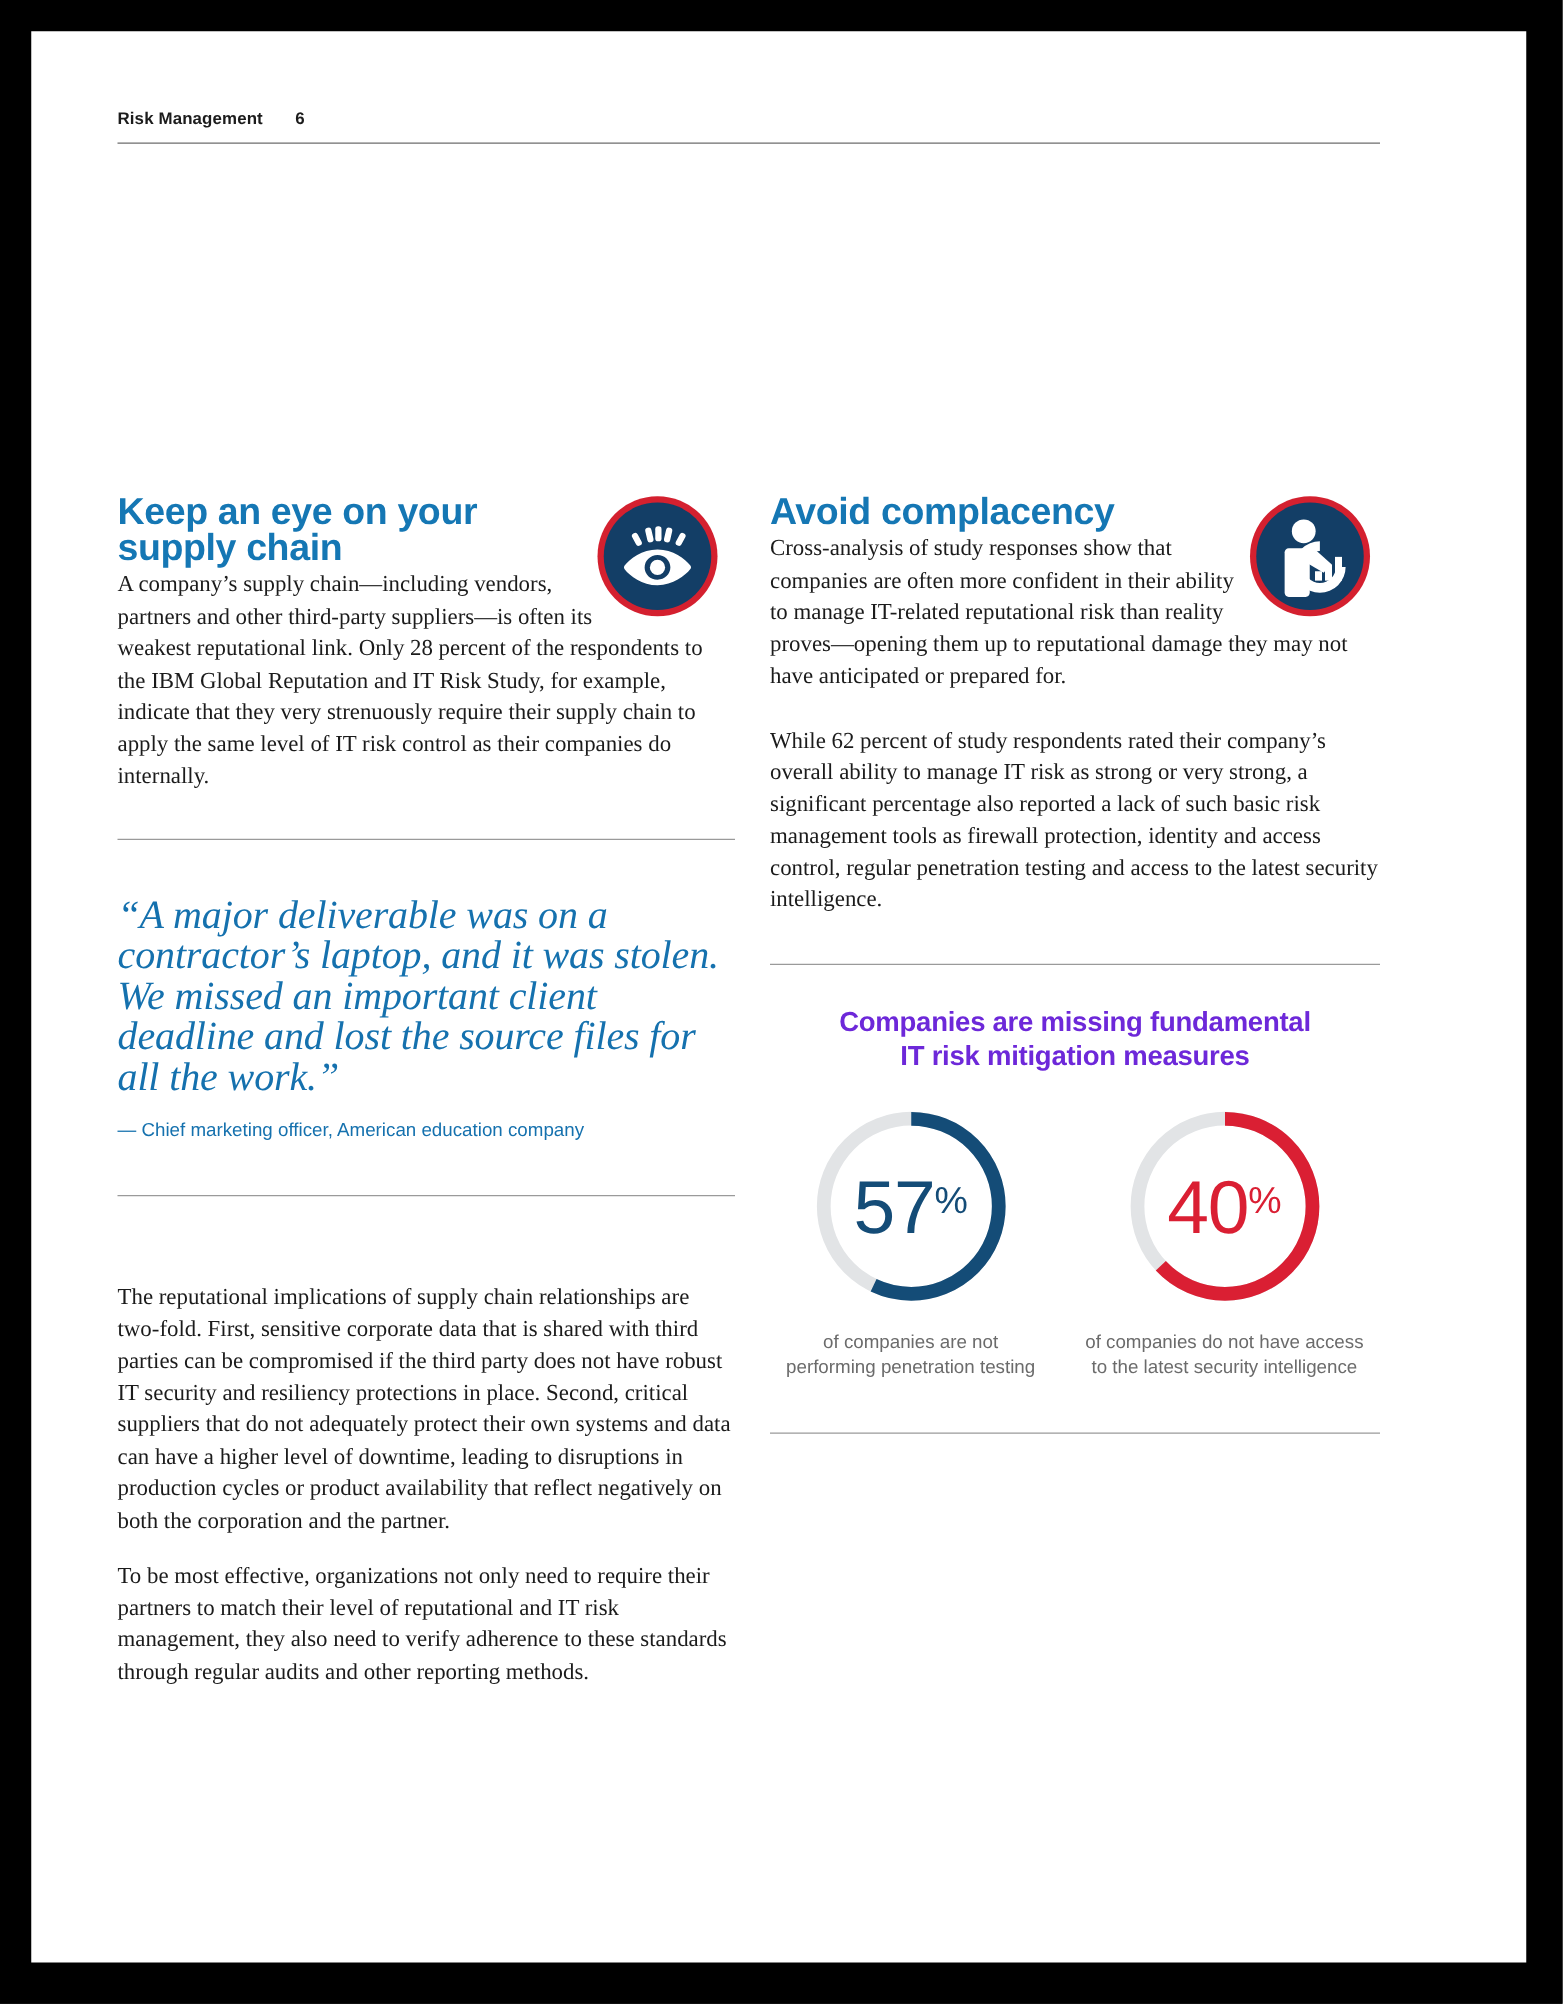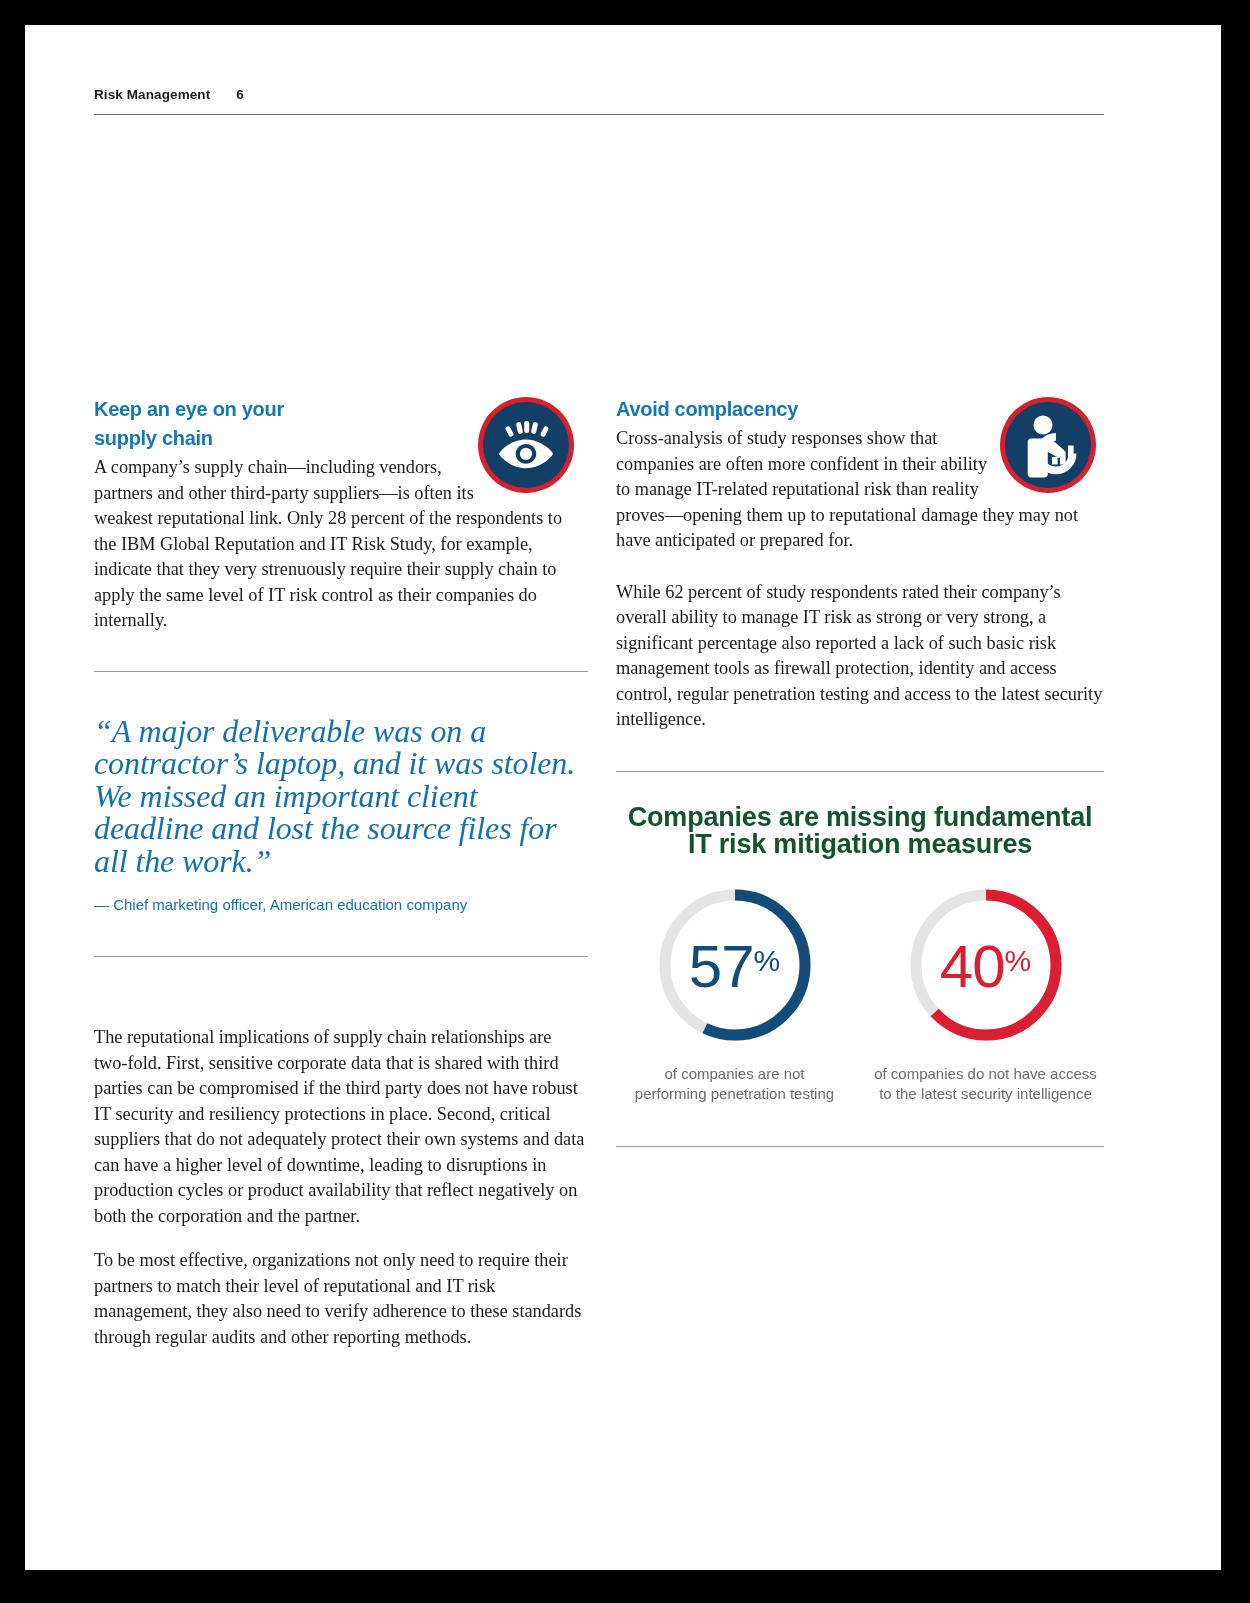--- a/index.html
+++ b/index.html
@@ -56,21 +56,21 @@
     position: absolute;
     top: 370px;
   }
   .col-left  { left: 69px;  width: 494px; }
   .col-right { left: 591px; width: 488px; }
 
   
   h2.section-title {
     margin: 0 0 2px 0;
     font-family: "Liberation Sans", sans-serif;
-    font-size: 20px;
+    font-size: 30px;
     font-weight: bold;
     line-height: 29px;
     color: #1577B4;
     letter-spacing: -0.3px;
   }
 
   
   p.body {
     margin: 0 0 19px 0;
     font-family: "Liberation Serif", serif;
@@ -124,28 +124,28 @@
     height: 100px;
     display: block;
   }
 
   
   .chart-title {
     margin: 0;
     text-align: center;
     font-family: "Liberation Sans", sans-serif;
     font-weight: bold;
-    font-size: 27px;
+    font-size: 22px;
     line-height: 27px;
-    color: #14532d;
+    color: #6d28d9;
     letter-spacing: -0.2px;
   }
   .donut-row {
     display: flex;
-    justify-content: center;
+    justify-content: flex-start;
     gap: 26px;
     margin-top: 22px;
   }
   .donut-cell {
     width: 225px;
     text-align: center;
   }
   .donut-wrap {
     position: relative;
     width: 170px;

